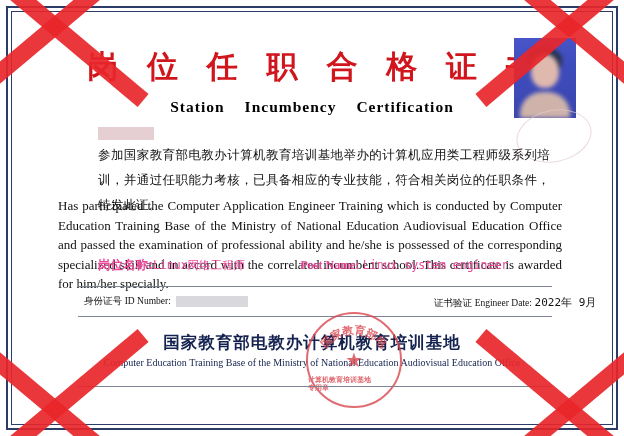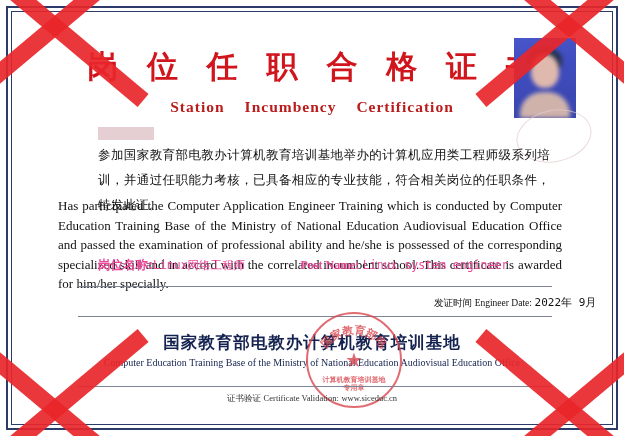--- a/index.html
+++ b/index.html
@@ -70,21 +70,21 @@
     font-weight: bold;
     font-size: 31px;
     letter-spacing: 9px;
     text-indent: 9px;
   }
   .title-en {
     position: absolute;
     left: 0; right: 0;
     top: 84px;
     text-align: center;
-    color: #b91c1c;
+    color: #000000;
     font-family: "Liberation Serif", serif;
     font-weight: bold;
     font-size: 15.5px;
     letter-spacing: 1px;
   }
   .title-en span { margin: 0 10px; }
 
   
   .photo {
     position: absolute;
@@ -294,21 +294,20 @@
     fill: #d8434b;
     font-family: "DejaVu Sans", sans-serif;
     font-size: 11px;
     font-weight: bold;
   }
   .seal-bottom {
     position: absolute;
     left: 0;
     right: 0;
     bottom: 14px;
-    text-align: center;
     color: #d8434b;
     font-family: "DejaVu Sans", sans-serif;
     font-size: 7px;
     line-height: 8px;
     font-weight: bold;
   }
   
   .wm-oval {
     position: absolute;
     right: 18px;
@@ -355,22 +354,27 @@
     <div class="post-row">
       <span class="lbl-cn">岗位名称:</span><span class="val-cn">Linux网络工程师</span>
       <span class="lbl-en">Post  Name:</span>
       <span class="val-en">Linux system engineer</span>
     </div>
 
     <hr class="rule rule-1">
     <hr class="rule rule-2">
 
     <div class="id-row">
+      <span class="seg seg-id">
+        <span class="cn">身份证号</span>
+        <span class="en">ID Number:</span>
+        <span class="redact r-id"></span>
+      </span>
       <span class="seg seg-date">
-        <span class="cn">发证时间</span>
+        <span class="cn">证书验证</span>
         <span class="en">Engineer Date:</span>
         <span class="v">2022年 9月</span>
       </span>
     </div>
 
     <div class="org-cn">国家教育部电教办计算机教育培训基地</div>
     <div class="org-en">Computer Education Training Base of the Ministry of National Education Audiovisual Education Office</div>
 
     <div class="seal">
       <svg class="seal-arc" viewBox="0 0 92 92">
@@ -383,25 +387,20 @@
       </svg>
       <div class="star">★</div>
       <div class="seal-bottom">
         <div>计算机教育培训基地</div>
         <div>专用章</div>
       </div>
     </div>
 
     <hr class="rule rule-3">
 
-    <div class="validation">
-      <span>证书验证</span>
-      <span class="en">Certificate  Validation:</span>
-      <span class="en">www.siceduc.cn</span>
-    </div>
 
   </div>
 
   <div class="x-stroke x-tl-a"></div>
   <div class="x-stroke x-tl-b"></div>
   <div class="x-stroke x-tr-a"></div>
   <div class="x-stroke x-tr-b"></div>
   <div class="x-stroke x-bl-a"></div>
   <div class="x-stroke x-bl-b"></div>
   <div class="x-stroke x-br-a"></div>

